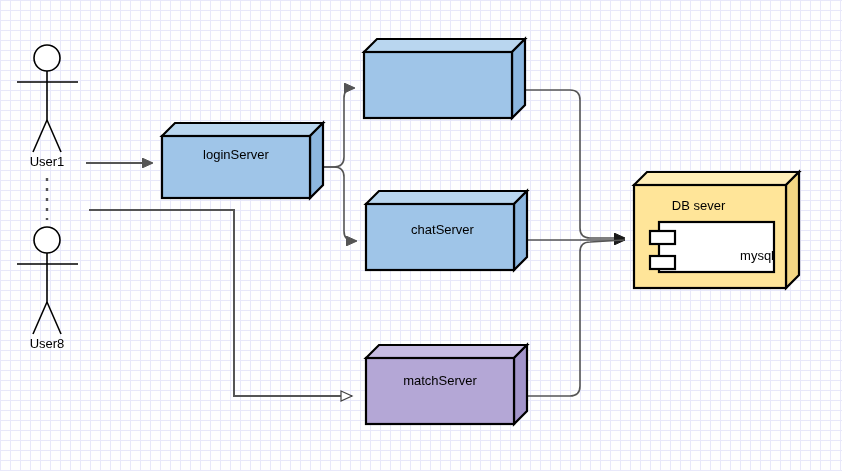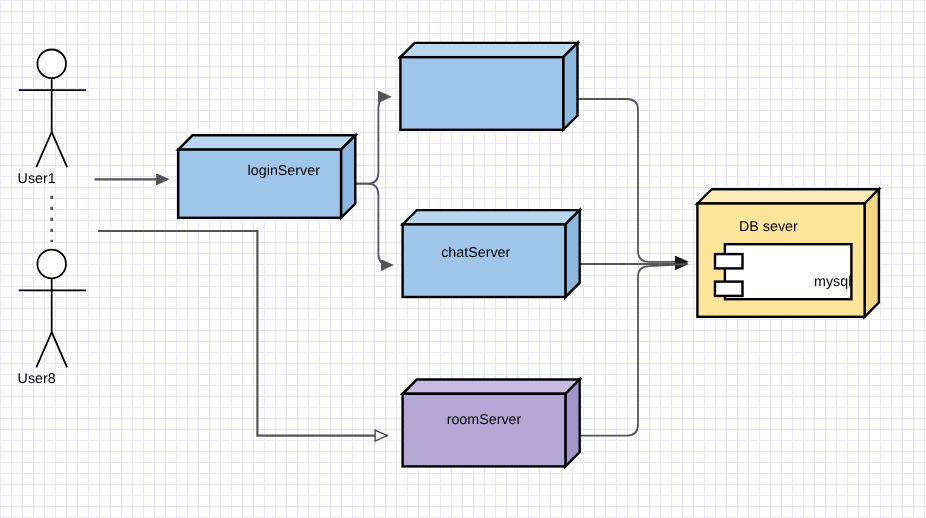--- a/index.html
+++ b/index.html
@@ -44,24 +44,23 @@
     text-align: center;
     white-space: nowrap;
     pointer-events: none;
     line-height: 1;
   }
   .actor-label {
     position: absolute;
     font-family: "Liberation Sans", sans-serif;
     font-size: 13px;
     color: #000000;
-    text-align: left;
+    text-align: center;
     white-space: nowrap;
     line-height: 1;
-    padding-left: 16px;
   }
 </style>
 </head>
 <body>
 
 <div id="canvas">
 
   <svg id="vector-layer" viewBox="0 0 842 471" xmlns="http://www.w3.org/2000/svg">
     <defs>
       <marker id="arrow-filled" markerWidth="12" markerHeight="10" refX="10" refY="5" orient="auto" markerUnits="userSpaceOnUse">
@@ -157,24 +156,24 @@
         <rect x="650" y="231" width="25" height="13" fill="#ffffff" stroke="#000000" stroke-width="2.2"></rect>
         <rect x="650" y="256" width="25" height="13" fill="#ffffff" stroke="#000000" stroke-width="2.2"></rect>
       </g>
     </g>
   </svg>
 
   <div class="actor-label" style="left:0px; top:155px; width:94px;">User1</div>
 
   <div class="actor-label" style="left:0px; top:337px; width:94px;">User8</div>
 
-  <div class="node-label" style="left:162px; top:148px; width:148px;padding-left:22px;">loginServer</div>
+  <div class="node-label" style="left:162px; top:148px; width:148px;">loginServer</div>
 
 
-  <div class="node-label" style="left:366px; top:223px; width:133px;">chatServer</div>
+  <div class="node-label" style="left:376px; top:223px; width:133px;">chatServer</div>
 
-  <div class="node-label" style="left:366px; top:374px; width:148px;">roomServer</div>
+  <div class="node-label" style="left:366px; top:374px; width:148px;">matchServer</div>
 
   <div class="node-label" style="left:634px; top:199px; width:129px;">DB sever</div>
 
   <div class="node-label" style="left:659px; top:249px; width:115px;text-align:right;">mysql</div>
 
 </div>
 
 </body></html>

